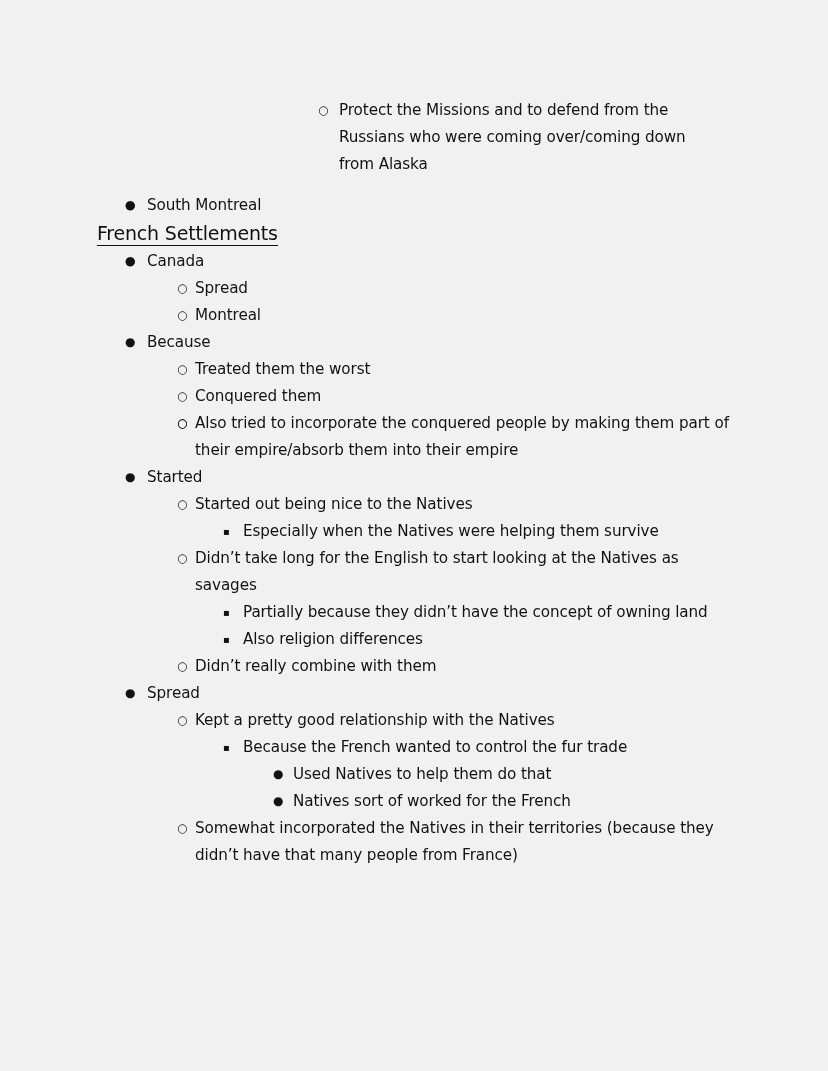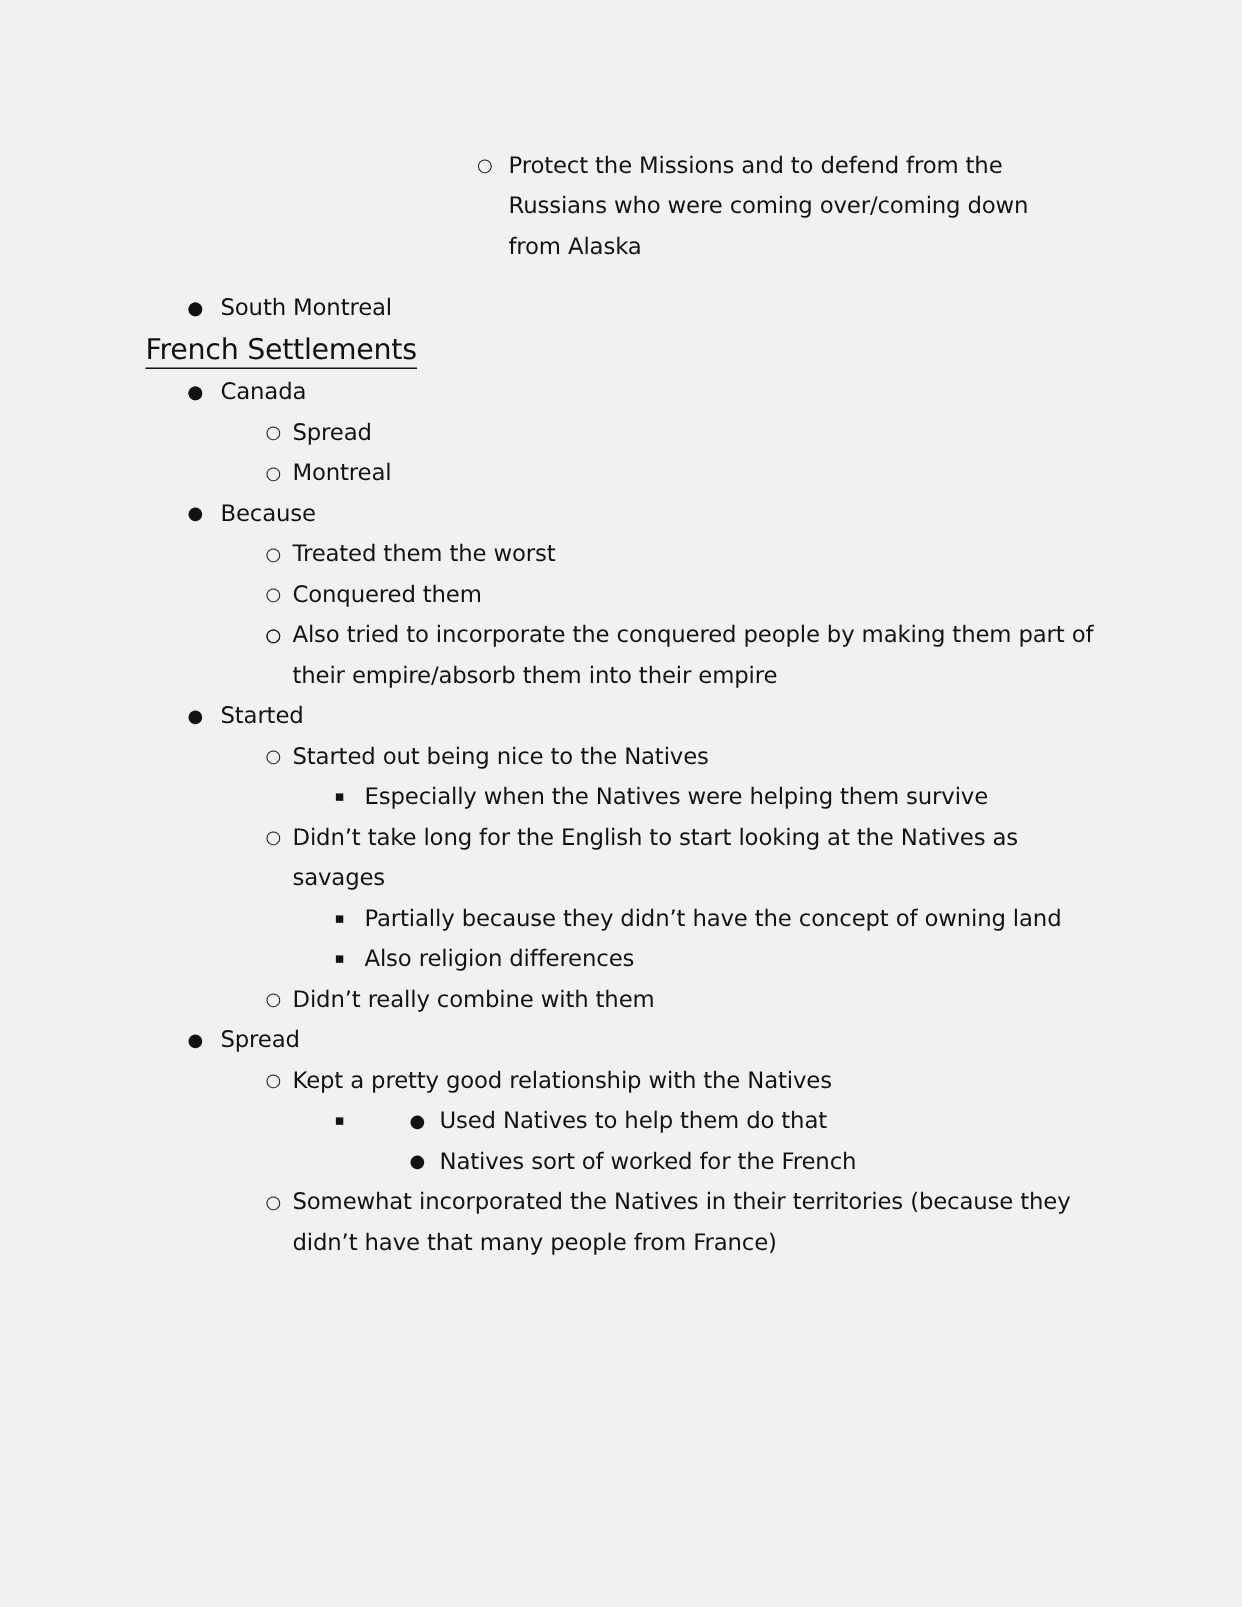--- a/index.html
+++ b/index.html
@@ -174,20 +174,21 @@
       <div class="row lvl1">
         <span class="bullet b-disc">●</span>
         <span class="txt">Spread</span>
       </div>
       <div class="row lvl2">
         <span class="bullet b-circle">○</span>
         <span class="txt">Kept a pretty good relationship with the Natives</span>
       </div>
       <div class="row lvl3">
         <span class="bullet b-square">▪</span>
+        <span class="txt">Because the French wanted to control the fur trade</span>
       </div>
       <div class="row lvl4">
         <span class="bullet b-disc">●</span>
         <span class="txt">Used Natives to help them do that</span>
       </div>
       <div class="row lvl4">
         <span class="bullet b-disc">●</span>
         <span class="txt">Natives sort of worked for the French</span>
       </div>
       <div class="row lvl2">

